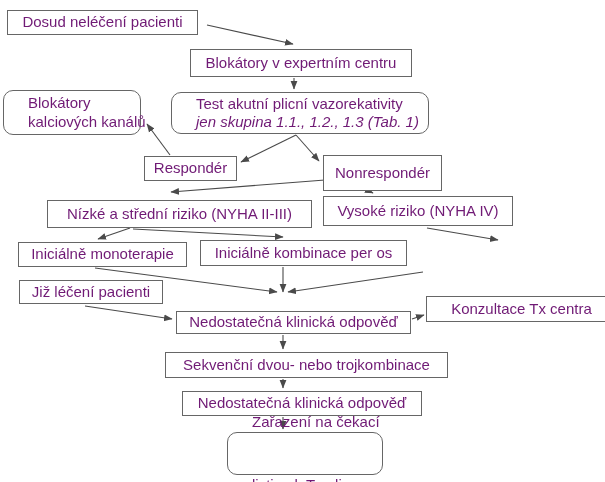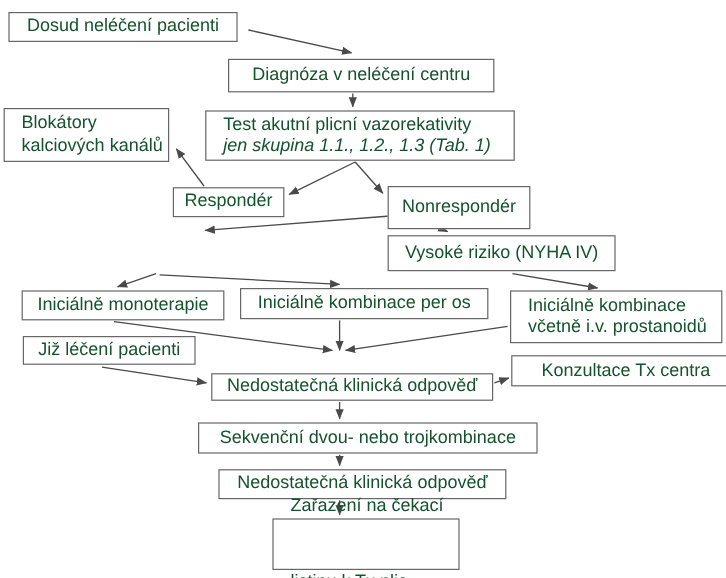--- a/index.html
+++ b/index.html
@@ -10,30 +10,30 @@
     font-family:"Liberation Sans", sans-serif;
     overflow:hidden;
   }
   #arrows{position:absolute;left:0;top:0;width:605px;height:482px;}
   #arrows line{stroke:#4a4a4a;stroke-width:1.1;}
   .box{
     position:absolute;
     box-sizing:border-box;
     background:#fff;
     border:1px solid #666;
-    color:#14532d;
+    color:#701a75;
     font-size:15px;
     line-height:1.22;
     display:flex;
     flex-direction:column;
     justify-content:center;
     white-space:nowrap;
   }
   .box.center{align-items:center;text-align:center;padding:0 4px;}
-  .box.left{align-items:flex-start;text-align:left;padding:1px 4px 1px 14px;}
+  .box.left{align-items:flex-start;text-align:left;padding:1px 4px 1px 24px;border-radius:10px;}
   .italic{font-style:italic;}
 
   
   #b-dosud        {left:7px;   top:10px;  width:191px; height:25px;}
   #b-diagnoza     {left:190px; top:49px;  width:222px; height:28px;}
   #b-blokatory    {left:3px;   top:90px;  width:138px; height:45px;}
   #b-test         {left:171px; top:92px;  width:258px; height:42px;}
   #b-responder    {left:144px; top:156px; width:93px;  height:25px;}
   #b-nonresponder {left:323px; top:155px; width:119px; height:36px;}
   #b-nizke        {left:47px;  top:200px; width:265px; height:28px;}
@@ -77,58 +77,57 @@
     <line x1="283" y1="335" x2="283" y2="349" marker-end="url(#ah)"></line>
     <line x1="283" y1="379" x2="283" y2="388" marker-end="url(#ah)"></line>
     <line x1="283" y1="417" x2="283" y2="429" marker-end="url(#ah)"></line>
   </svg>
 
   <div id="b-dosud" class="box center">
     <span>Dosud neléčení pacienti</span>
   </div>
 
   <div id="b-diagnoza" class="box center">
-    <span>Diagnóza v neléčení centru</span>
+    <span>Blokátory v expertním centru</span>
   </div>
 
   <div id="b-blokatory" class="box left">
     <span>Blokátory</span>
     <span>kalciových kanálů</span>
   </div>
 
   <div id="b-test" class="box left">
     <span>Test akutní plicní vazorekativity</span>
     <span class="italic">jen skupina 1.1., 1.2., 1.3 (Tab. 1)</span>
   </div>
 
   <div id="b-responder" class="box center">
     <span>Respondér</span>
   </div>
 
   <div id="b-nonresponder" class="box center">
     <span>Nonrespondér</span>
   </div>
 
+  <div id="b-nizke" class="box center">
+    <span>Nízké a střední riziko (NYHA II-III)</span>
+  </div>
 
   <div id="b-inic-mono" class="box center">
     <span>Iniciálně monoterapie</span>
   </div>
 
   <div id="b-vysoke" class="box center">
     <span>Vysoké riziko (NYHA IV)</span>
   </div>
 
   <div id="b-inic-peros" class="box center">
     <span>Iniciálně kombinace per os</span>
   </div>
 
-  <div id="b-inic-prost" class="box left">
-    <span>Iniciálně kombinace</span>
-    <span>včetně i.v. prostanoidů</span>
-  </div>
 
   <div id="b-jiz" class="box center">
     <span>Již léčení pacienti</span>
   </div>
 
   <div id="b-nedost1" class="box center">
     <span>Nedostatečná klinická odpověď</span>
   </div>
 
   <div id="b-konzultace" class="box center">

